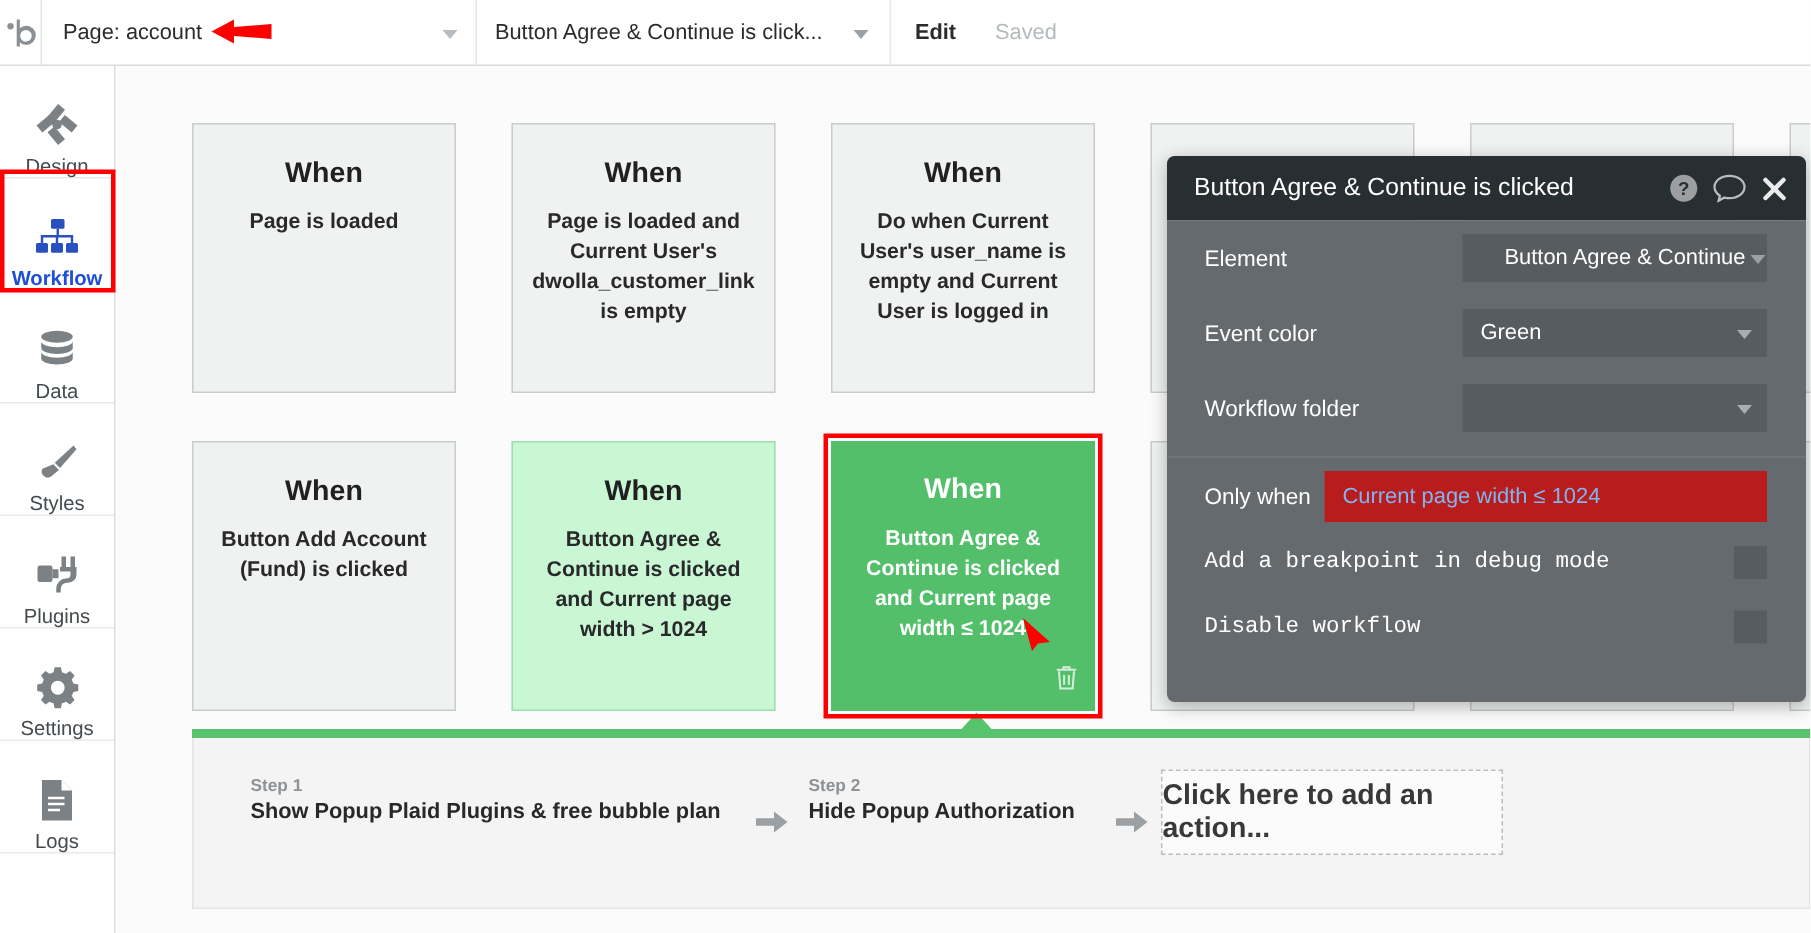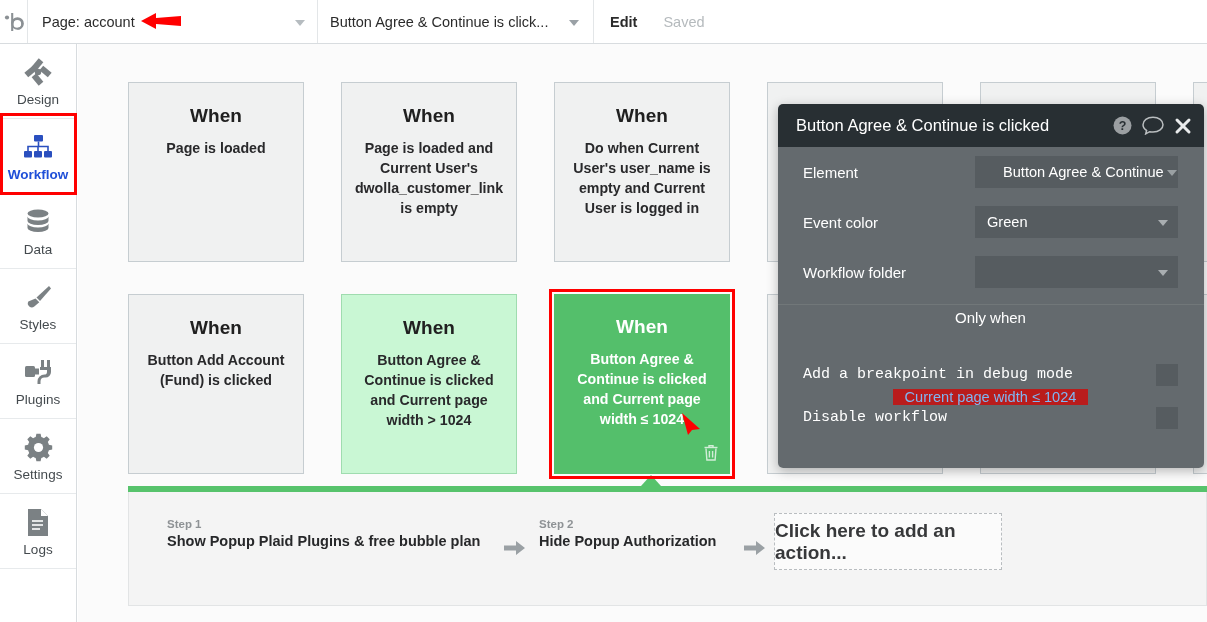--- a/index.html
+++ b/index.html
@@ -60,21 +60,21 @@
   }
 
   
   .sidebar {
     position: absolute; left: 0; top: 44px; width: 77px; height: 578px;
     background: #ffffff; border-right: 1px solid #d8dcdf;
   }
   .side-item {
     position: relative; height: 75px; border-bottom: 1px solid #e7eaec;
     display: flex; flex-direction: column; align-items: center;
-    justify-content: center; gap: 3px;
+    justify-content: flex-end; gap: 3px;
   }
   .side-item .ico { height: 34px; display:flex; align-items:center; justify-content:center; }
   .side-item .txt { font-size: 13.5px; color: #444a4e; }
   .side-item.active .txt { color: #1f4fd8; font-weight: bold; }
   .side-sel {
     position: absolute; left: 0px; top: 113px; width: 77px; height: 82px;
     border: 3px solid #ff0000; pointer-events: none; z-index: 6;
   }
   .side-expand {
     position: absolute; left: 79px; top: 462px;
@@ -168,21 +168,21 @@
     color: #ffffff; font-size: 14.6px; white-space: nowrap; overflow: hidden;
   }
   .pselect .pcaret {
     position: absolute; right: 10px; top: 50%; margin-top: -2px;
     width: 0; height: 0; border-left: 5px solid transparent;
     border-right: 5px solid transparent; border-top: 6px solid #a9aeb1;
   }
   .pselect.tight { padding-right: 14px; padding-left: 28px; }
   .pselect.tight .pcaret { right: 1px; border-top-color:#9aa0a3; }
   .pdivider { height: 1px; background: #717779; margin: 7px 0 4px 0; }
-  .prow-when { display: flex; align-items: center; height: 44px; padding: 0 26px 0 25px; flex-direction: column; }
+  .prow-when { display: flex; align-items: center; height: 44px; padding: 0 26px 0 25px; }
   .prow-when .plabel { color: #ffffff; font-size: 15px; flex: 0 0 80px; }
   .pexpr {
     flex: 1; height: 34px; background: #b91c1c; display: flex; align-items: center;
     padding: 0 12px; color: #7fb6f2; font-size: 14.6px;
   }
   .prow-chk { display: flex; align-items: center; height: 43px; padding: 0 26px 0 25px; font-family: Liberation Mono, monospace; }
   .prow-chk .plabel { color: #ffffff; font-size: 15px; flex: 1; }
   .chkbox { width: 22px; height: 22px; background: #565c60; }
 </style>
 </head>

